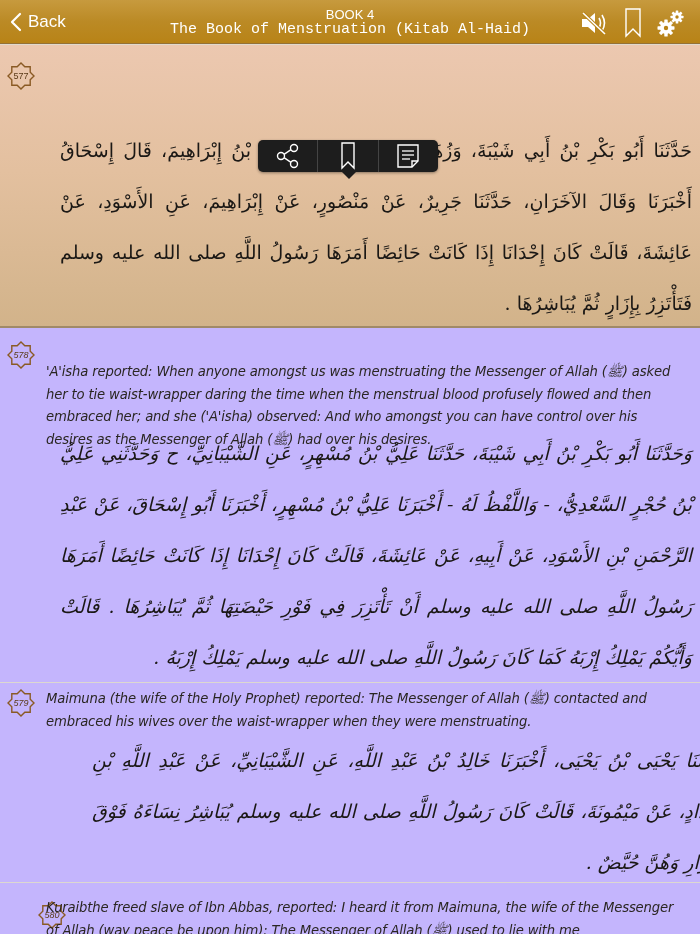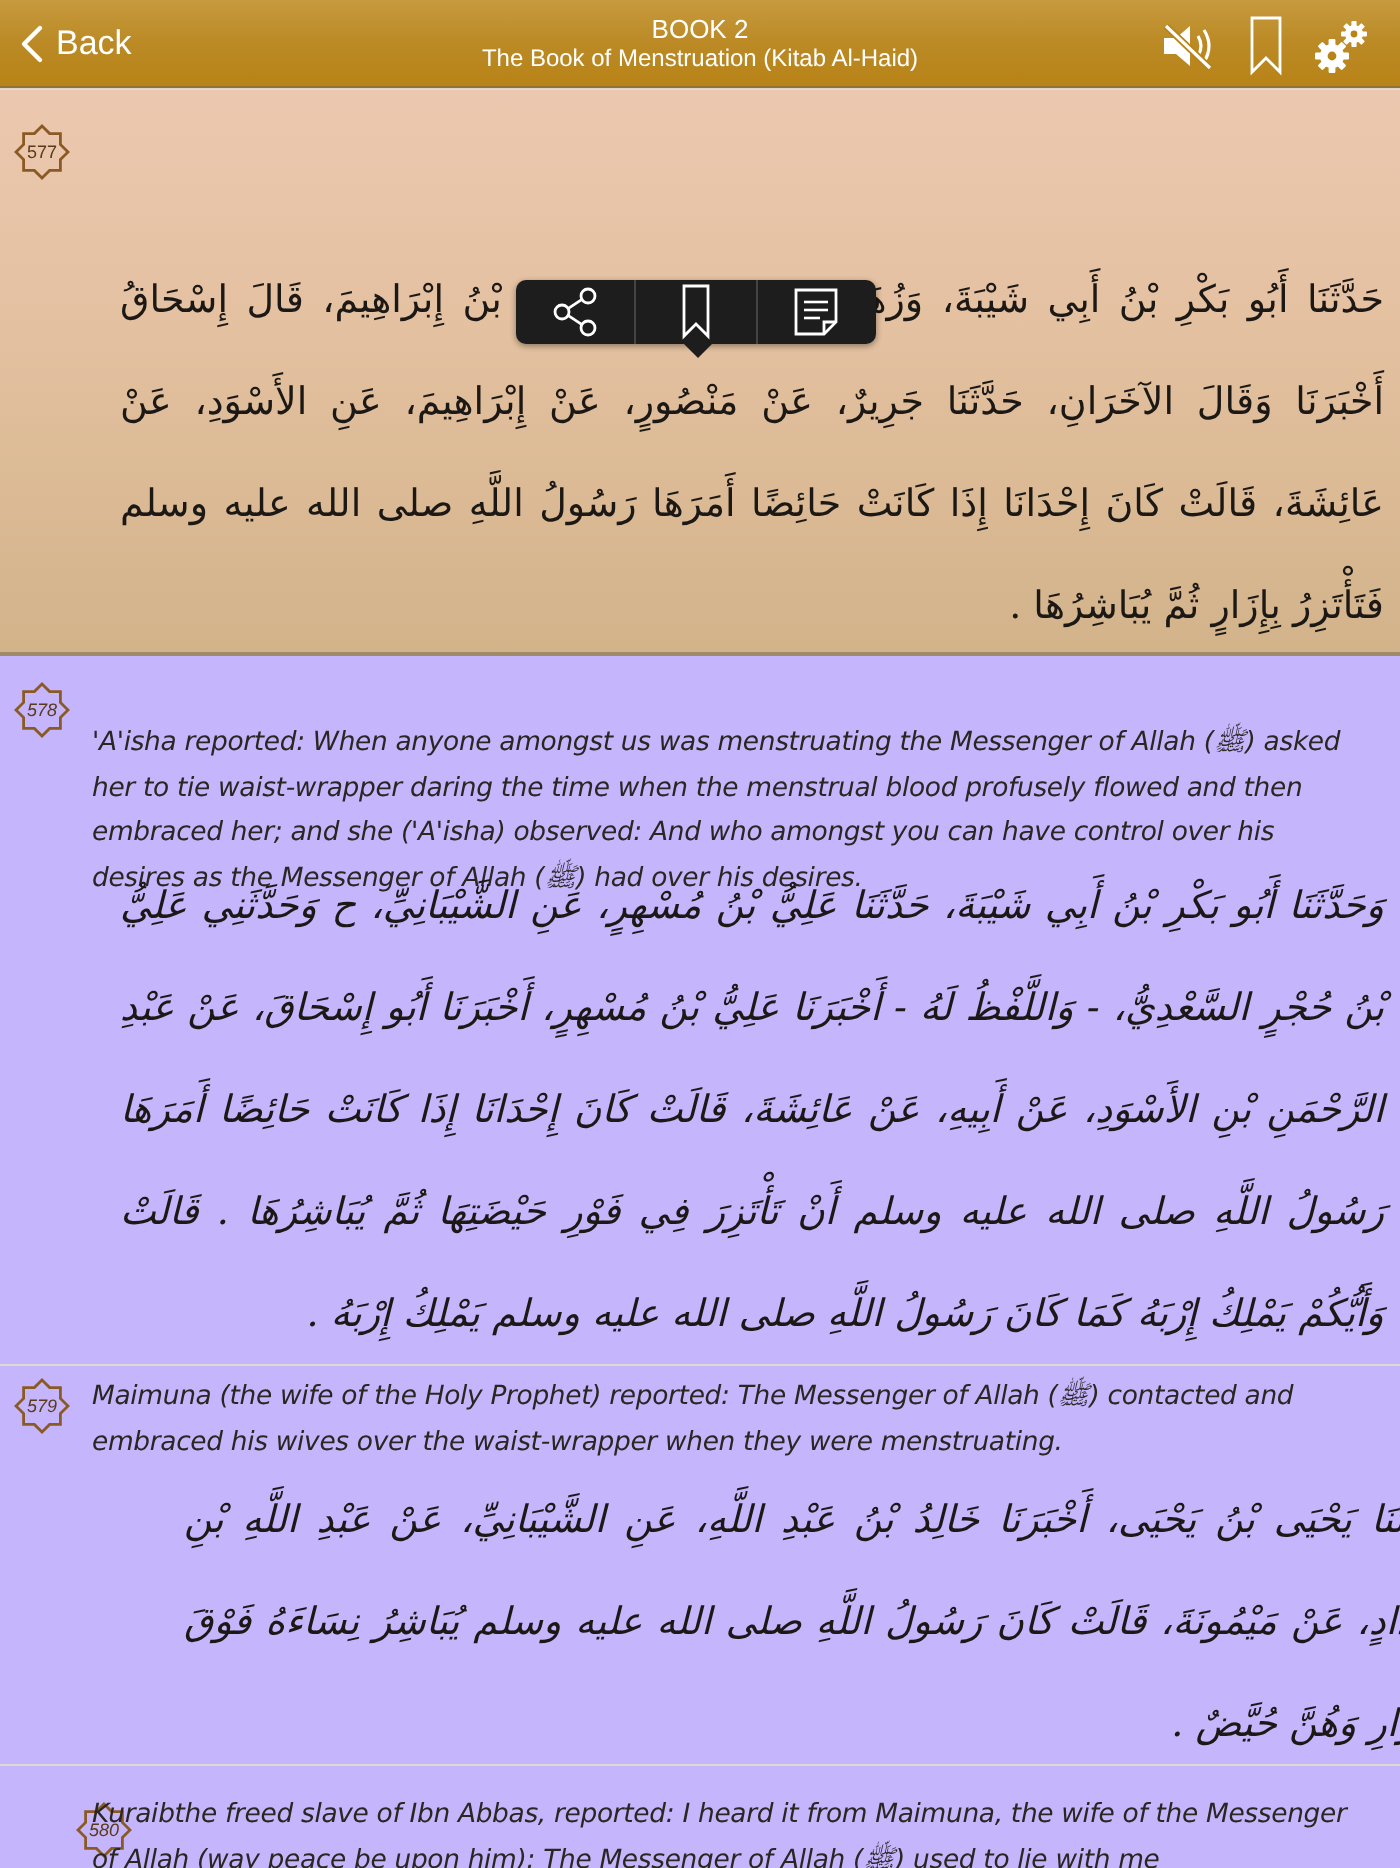--- a/index.html
+++ b/index.html
@@ -23,21 +23,21 @@
     position: absolute; left: 10px; top: 10px; height: 24px;
     display: flex; align-items: center; gap: 6px; cursor: pointer;
   }
   .back-btn svg { width: 12px; height: 20px; }
   .back-label { font-family: "Liberation Sans", sans-serif; font-size: 17px; color: #fff; text-align: right; }
   .nav-title {
     position: absolute; left: 150px; width: 400px; top: 7px; text-align: center;
     font-family: "Liberation Sans", sans-serif; color: #fff; line-height: 15px;
   }
   .nav-title .book { font-size: 13px; display: block; }
-  .nav-title .sub { font-size: 12px; display: block; }
+  .nav-title .sub { font-size: 15px; display: block; font-family: Liberation Mono, monospace; }
   .nav-icons { position: absolute; right: 14px; top: 8px; display: flex; align-items: center; gap: 14px; }
   .nav-icons .ic { cursor: pointer; display: flex; align-items: center; }
 
   .hadith {
     position: absolute; left: 0; width: 700px;
     border-bottom: 1px solid #ddd8d0;
   }
   .hadith.selected {
     background: linear-gradient(180deg, #ecc8b0 0%, #e3c09f 45%, #d2b38a 100%);
     border-bottom: 2px solid #a08a68;
@@ -87,21 +87,21 @@
 <body>
 
 <div class="navbar">
   <div class="back-btn">
     <svg viewBox="0 0 12 20">
       <polyline points="10,2 2,10 10,18" fill="none" stroke="#fff" stroke-width="2.2" stroke-linecap="round" stroke-linejoin="round"></polyline>
     </svg>
     <span class="back-label">Back</span>
   </div>
   <div class="nav-title">
-    <span class="book">BOOK 2</span>
+    <span class="book">BOOK 4</span>
     <span class="sub">The Book of Menstruation (Kitab Al-Haid)</span>
   </div>
   <div class="nav-icons">
     <div class="ic">
       <svg width="30" height="24" viewBox="0 0 30 24">
         <polygon points="2,8 8,8 15,2 15,22 8,16 2,16" fill="#fff"></polygon>
         <path d="M19 7 Q22 12 19 17" fill="none" stroke="#fff" stroke-width="1.6"></path>
         <path d="M22 4 Q27 12 22 20" fill="none" stroke="#fff" stroke-width="1.6"></path>
         <line x1="3" y1="2" x2="25" y2="23" stroke="#b88317" stroke-width="3.5"></line>
         <line x1="3" y1="2" x2="25" y2="23" stroke="#fff" stroke-width="1.6"></line>

